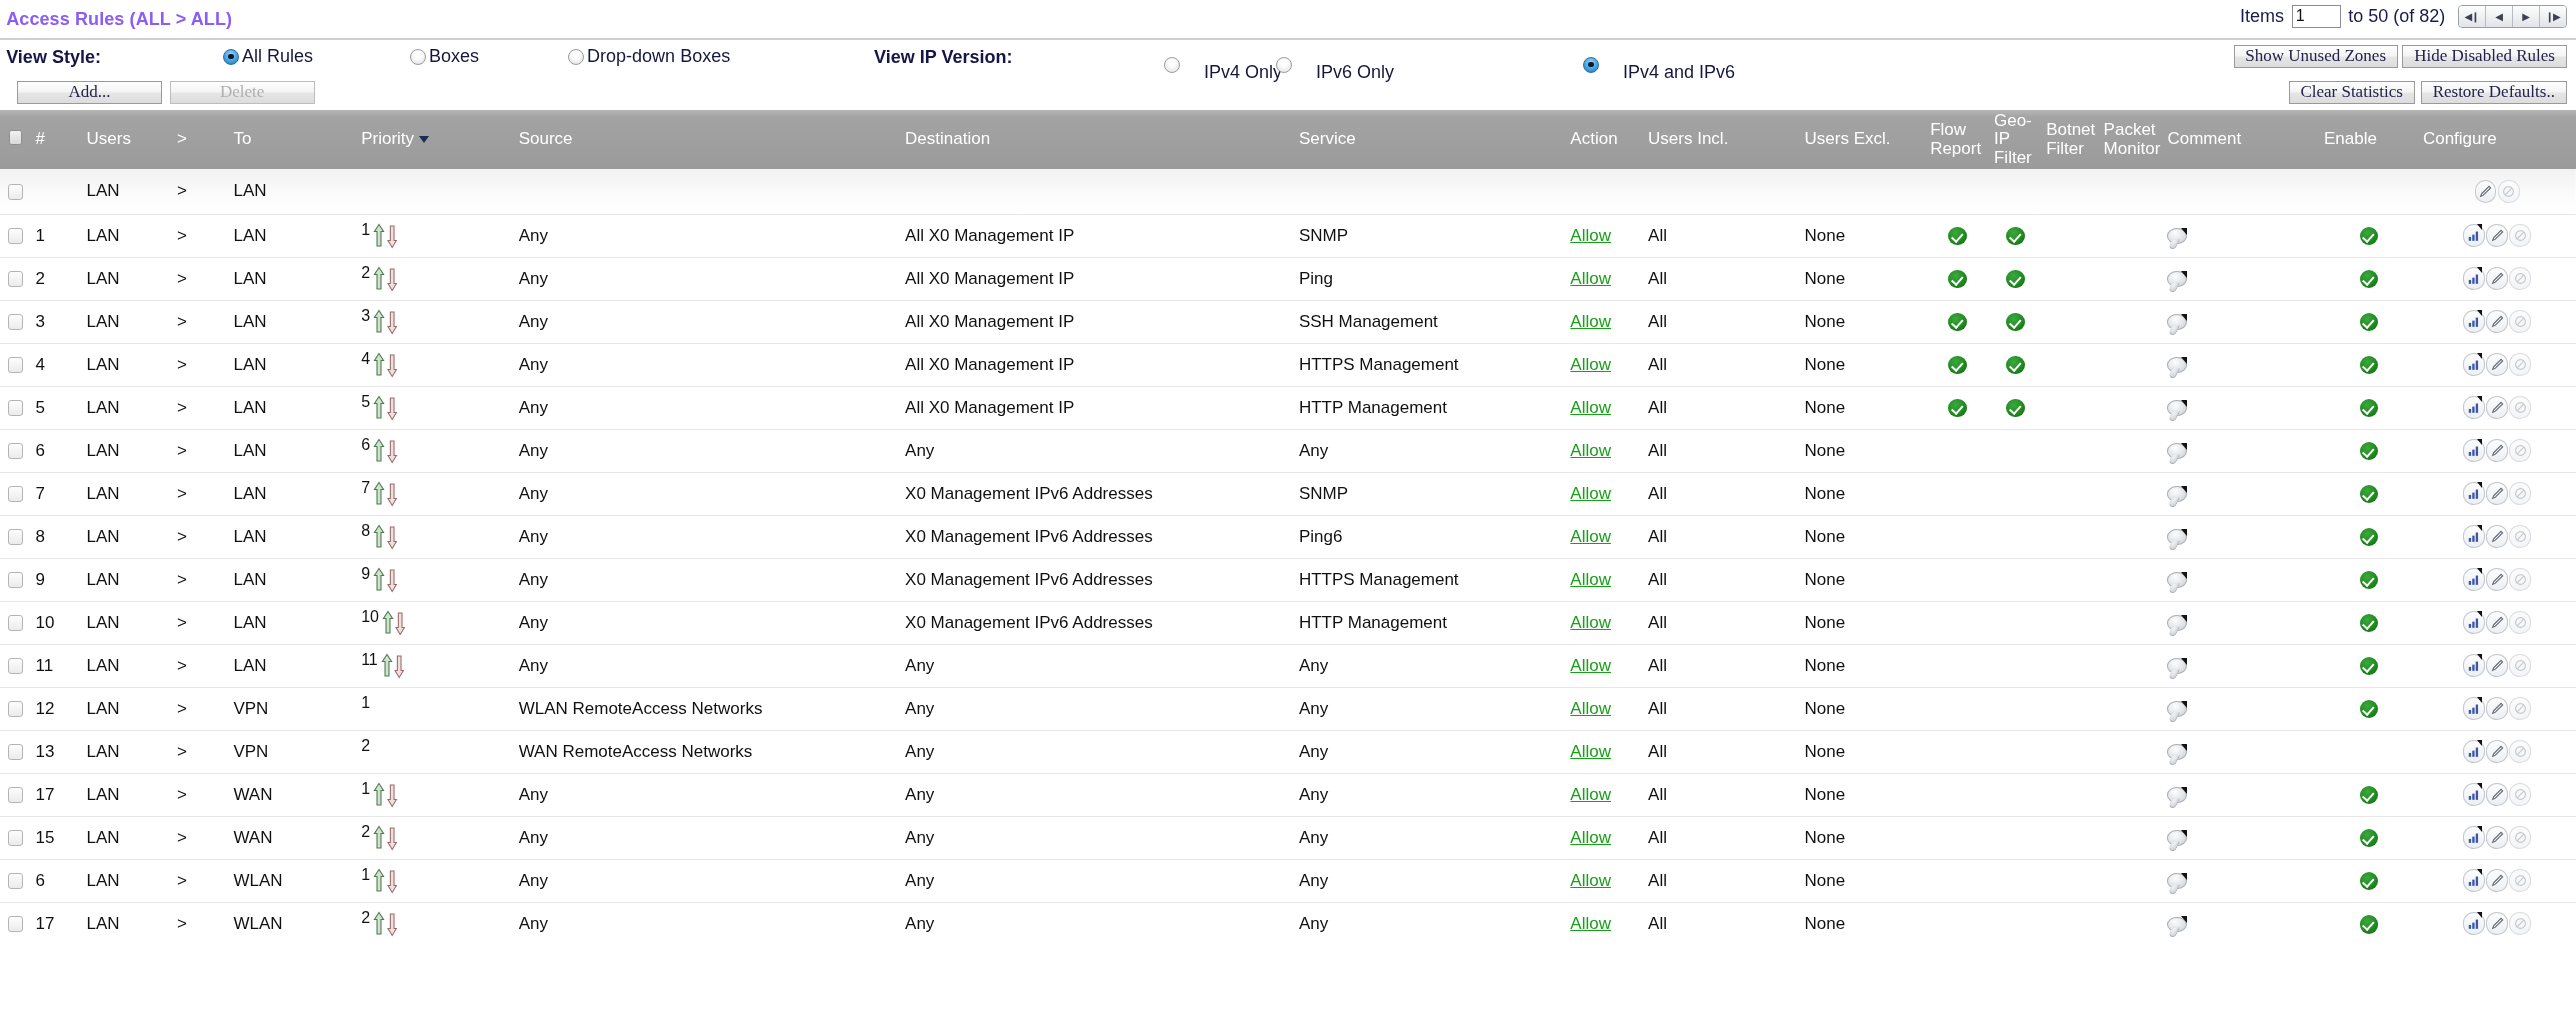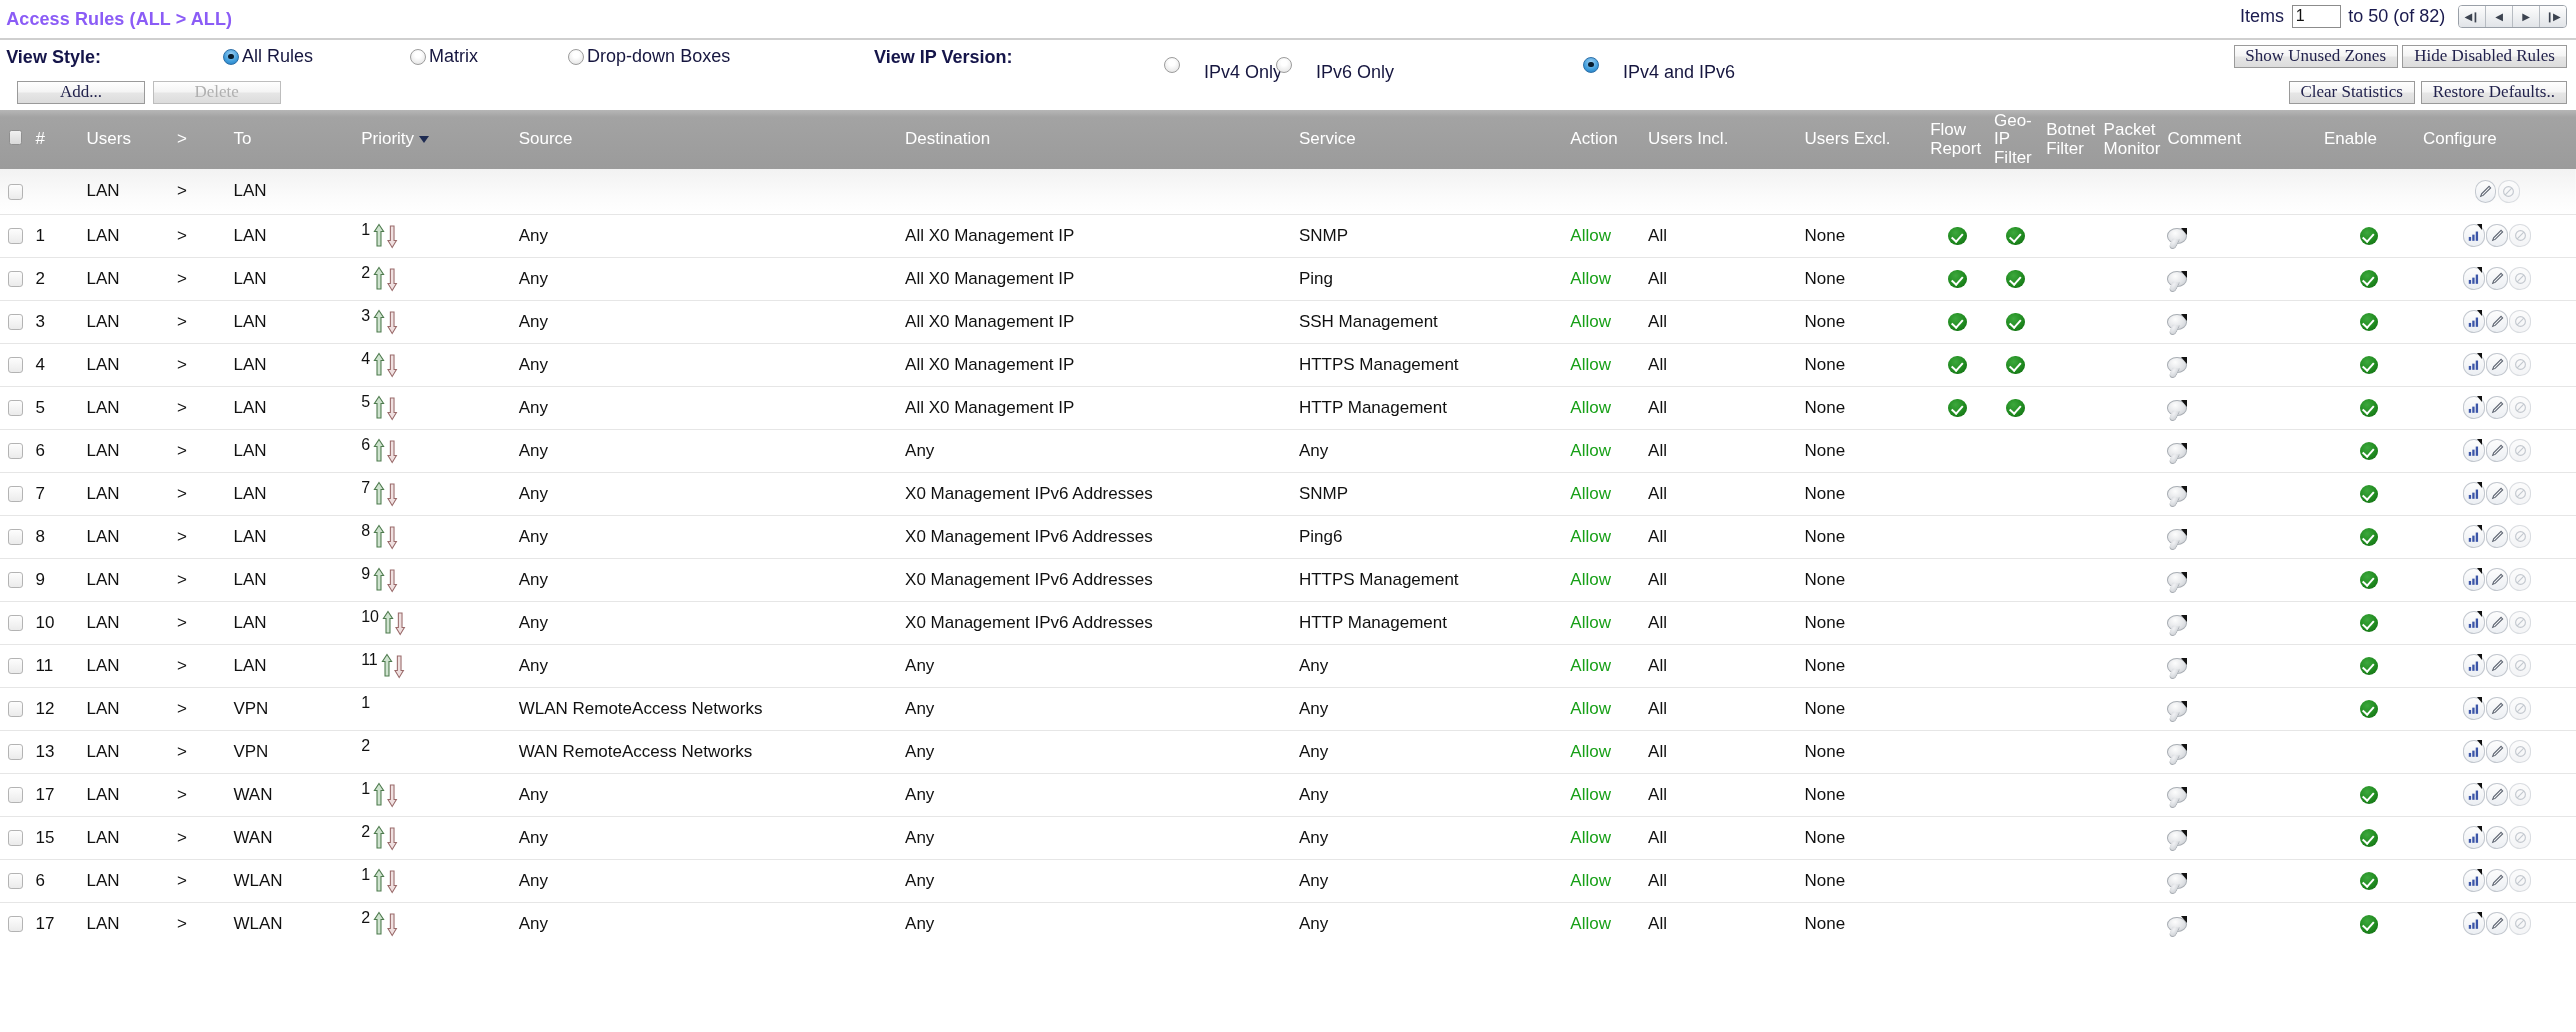--- a/index.html
+++ b/index.html
@@ -144,21 +144,21 @@
     font-size: 17px;
     font-family: Liberation Serif, serif;
     cursor: pointer;
     box-sizing: border-box;
     white-space: nowrap;
   }
   .btn.disabled {
     color: #b0b0b0;
     border-color: #bdbdbd;
   }
-  .btn.wide { width: 128px; padding: 0; }
+  .btn.wide { width: 145px; padding: 0; }
 
   .toolbar {
     position: relative;
     height: 34px;
   }
   .toolbar .left-btns {
     position: absolute;
     left: 17px;
     top: 4.6px;
     display: flex;
@@ -219,21 +219,21 @@
     background: #ffffff;
     border-top: 1.5px solid #e6e6e6;
   }
   .grid tbody td {
     padding: 0 0 0 4.6px;
     vertical-align: middle;
     color: #111111;
     font-size: 17px;
   }
   .grid tbody td.ctr { text-align: center; padding-left: 0; }
-  .grid tbody td.allow { color: #18a018; }
+  .grid tbody td.allow { color: #18a018; text-decoration: underline; }
 
   
   .cbx {
     width: 14.7px;
     height: 16px;
     border: 0.8px solid #b3b3b3;
     border-radius: 3.1px;
     background: linear-gradient(#fdfdfd, #ebebeb);
     display: inline-block;
     box-sizing: border-box;
@@ -358,21 +358,21 @@
 
 <div class="optrow" style="height:36px">
   <span class="lbl" style="left:6.2px">View Style:</span>
 
   <span class="radio-opt" style="left:223px">
     <span class="radio on"></span>
     <span class="rlabel">All Rules</span>
   </span>
   <span class="radio-opt" style="left:410px">
     <span class="radio"></span>
-    <span class="rlabel">Matrix</span>
+    <span class="rlabel">Boxes</span>
   </span>
   <span class="radio-opt" style="left:568px">
     <span class="radio"></span>
     <span class="rlabel">Drop-down Boxes</span>
   </span>
 
   <span class="lbl" style="left:874px">View IP Version:</span>
 
   <span class="radio-opt spaced" style="left:1164px">
     <span class="radio"></span>

